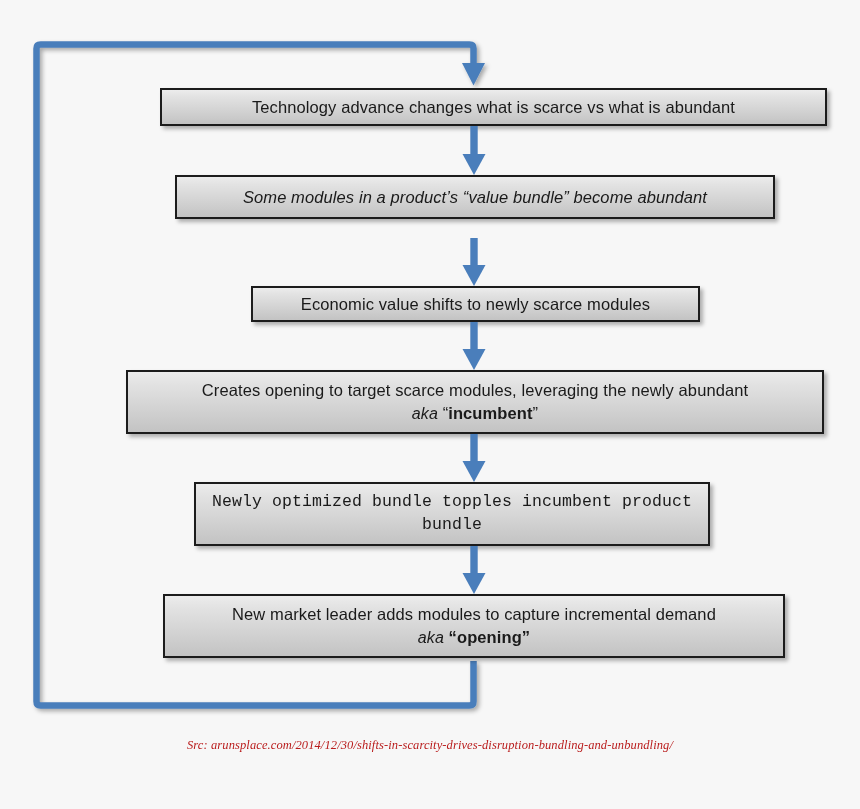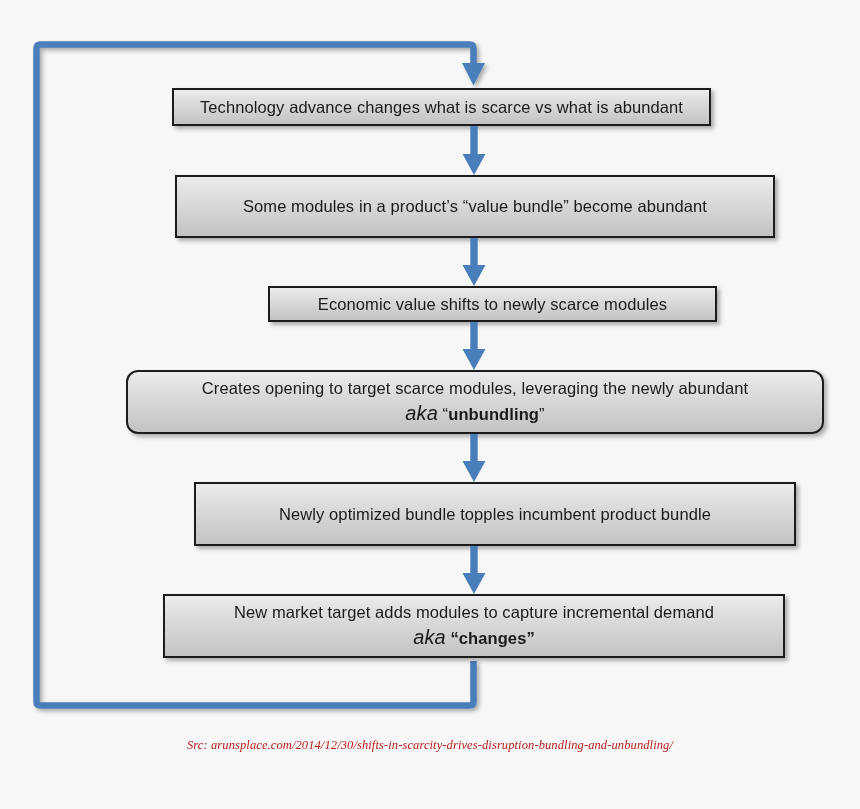--- a/index.html
+++ b/index.html
@@ -45,21 +45,21 @@
     justify-content: center;
     text-align: center;
     color: #1a1a1a;
     font-size: 16.5px;
     line-height: 1.38;
     letter-spacing: 0.1px;
     padding: 2px 10px;
   }
   .node .node-text { display: block; width: 100%; }
   .node .line2 { display: block; }
-  .aka { font-style: italic; font-size: 20px; }
+  .aka { font-style: italic; font-size: 16px; }
   .term { font-weight: bold; }
   .q { font-weight: normal; }
   .term-wrap.bold-q .q { font-weight: bold; }
 
   
   #source-caption {
     position: absolute;
     left: 0;
     top: 738px;
     width: 860px;
@@ -89,88 +89,88 @@
                  L 40.5 705.5 Q 36.5 705.5 36.5 701.5
                  L 36.5 48.5 Q 36.5 44.5 40.5 44.5
                  L 469.5 44.5 Q 473.5 44.5 473.5 48.5
                  L 473.5 63" fill="none" stroke="#4a7ebb" stroke-width="6.5" stroke-linecap="butt"></path>
 
         <path d="M 462.0 63 L 485.0 63 L 473.5 85.5 Z" fill="#4a7ebb"></path>
       </g>
     </svg>
   </div>
 
-  <div class="node" style="left:172px; top:88px; width:539px; height:38px;justify-content:center;">
+  <div class="node" style="left:160px; top:88px; width:667px; height:38px;justify-content:center;">
     <span class="node-text">Technology advance changes what is scarce vs what is abundant</span>
   </div>
 
   <div class="connector" style="left:461px; top:126px; height:49px;">
     <svg width="26" height="49" viewBox="0 0 26 49">
       <rect x="9.3" y="0" width="7.4" height="30" fill="#4a7ebb"></rect>
       <path d="M 1.5 28 L 24.5 28 L 13 49 Z" fill="#4a7ebb"></path>
     </svg>
   </div>
 
-  <div class="node" style="left:175px; top:175px; width:600px; height:63px;">
+  <div class="node" style="left:175px; top:175px; width:600px; height:44px;font-style:italic;">
     <span class="node-text">
       <span>Some modules in a product’s “value bundle” become abundant</span>
     </span>
   </div>
 
   <div class="connector" style="left:461px; top:238px; height:48px;">
     <svg width="26" height="48" viewBox="0 0 26 48">
       <rect x="9.3" y="0" width="7.4" height="29" fill="#4a7ebb"></rect>
       <path d="M 1.5 27 L 24.5 27 L 13 48 Z" fill="#4a7ebb"></path>
     </svg>
   </div>
 
-  <div class="node" style="left:268px; top:286px; width:449px; height:36px;">
+  <div class="node" style="left:251px; top:286px; width:449px; height:36px;">
     <span class="node-text">Economic value shifts to newly scarce modules</span>
   </div>
 
   <div class="connector" style="left:461px; top:322px; height:48px;">
     <svg width="26" height="48" viewBox="0 0 26 48">
       <rect x="9.3" y="0" width="7.4" height="29" fill="#4a7ebb"></rect>
       <path d="M 1.5 27 L 24.5 27 L 13 48 Z" fill="#4a7ebb"></path>
     </svg>
   </div>
 
-  <div class="node" style="left:126px; top:370px; width:698px; height:64px;border-radius:12px;">
+  <div class="node" style="left:126px; top:370px; width:698px; height:64px;">
     <span class="node-text">
       <span>Creates opening to target scarce modules, leveraging the newly abundant</span>
       <span class="line2">
-        <span class="aka">aka</span><span>&nbsp;</span><span class="term-wrap"><span class="q">“</span><span class="term">unbundling</span><span class="q">”</span></span>
+        <span class="aka">aka</span><span>&nbsp;</span><span class="term-wrap"><span class="q">“</span><span class="term">incumbent</span><span class="q">”</span></span>
       </span>
     </span>
   </div>
 
   <div class="connector" style="left:461px; top:434px; height:48px;">
     <svg width="26" height="48" viewBox="0 0 26 48">
       <rect x="9.3" y="0" width="7.4" height="29" fill="#4a7ebb"></rect>
       <path d="M 1.5 27 L 24.5 27 L 13 48 Z" fill="#4a7ebb"></path>
     </svg>
   </div>
 
-  <div class="node" style="left:194px; top:482px; width:602px; height:64px;">
+  <div class="node" style="left:194px; top:482px; width:516px; height:64px;font-family:Liberation Mono, monospace;">
     <span class="node-text">
       <span>Newly optimized bundle topples incumbent product bundle</span>
     </span>
   </div>
 
   <div class="connector" style="left:461px; top:546px; height:48px;">
     <svg width="26" height="48" viewBox="0 0 26 48">
       <rect x="9.3" y="0" width="7.4" height="29" fill="#4a7ebb"></rect>
       <path d="M 1.5 27 L 24.5 27 L 13 48 Z" fill="#4a7ebb"></path>
     </svg>
   </div>
 
   <div class="node" style="left:163px; top:594px; width:622px; height:64px;">
     <span class="node-text">
-      <span>New market target adds modules to capture incremental demand</span>
+      <span>New market leader adds modules to capture incremental demand</span>
       <span class="line2">
-        <span class="aka">aka</span><span>&nbsp;</span><span class="term-wrap bold-q"><span class="q">“</span><span class="term">changes</span><span class="q">”</span></span>
+        <span class="aka">aka</span><span>&nbsp;</span><span class="term-wrap bold-q"><span class="q">“</span><span class="term">opening</span><span class="q">”</span></span>
       </span>
     </span>
   </div>
 
   <div id="source-caption">Src: arunsplace.com/2014/12/30/shifts-in-scarcity-drives-disruption-bundling-and-unbundling/</div>
 
 </div>
 
 </body></html>

